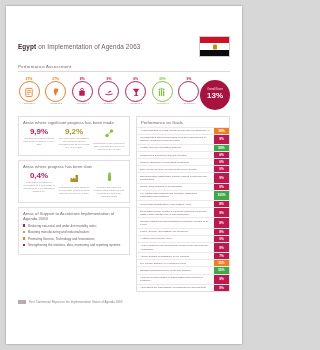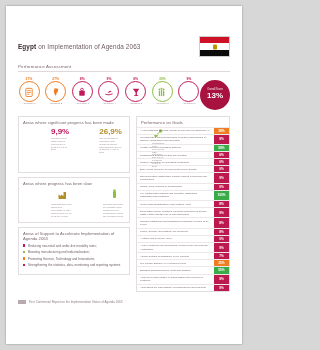--- a/index.html
+++ b/index.html
@@ -48,21 +48,21 @@
 
   
   .cols{display:flex;gap:6px;margin-top:3px;}
   .colL{width:112px;}
   .colR{width:94px;}
 
   .card{border:.5px solid #e2dde0;padding:3px 4px 4px;margin-bottom:4px;}
   .cardhead{font-size:4.2px;color:#7a6770;margin-bottom:3px;}
 
   .stats{display:flex;justify-content:space-between;gap:2px;}
-  .stat{width:32px;text-align:left;margin-left:28px;}
+  .stat{width:32px;text-align:center;}
   .statv{font-size:8px;font-weight:bold;line-height:1;}
   .staticon{height:13px;display:flex;align-items:center;justify-content:center;}
   .staticon svg{width:11px;height:11px;}
   .statt{font-size:2.3px;color:#9a8d93;line-height:1.25;margin-top:1.5px;}
 
   .bullets{list-style:none;margin:0;padding:0;}
   .bullets li{font-size:3.1px;color:#6f6068;line-height:1.3;margin-bottom:2.6px;
     padding-left:5px;position:relative;}
   .bullets li:before{content:"";position:absolute;left:0;top:.7px;width:2.4px;height:2.4px;}
 
@@ -185,40 +185,44 @@
       <div class="colL">
 
         <div class="card">
           <div class="cardhead">Areas where significant progress has been made</div>
           <div class="stats" id="made-slot">
               <div class="stat">
                 <div class="statv" style="color:#c2195c">9,9%</div>
                 <div class="statt">Unemployment rates reduced from 13.2% in 2013 to 9.9% in 2019</div>
               </div>
               <div class="stat">
-                <div class="statv" style="color:#b38f2a">26,9%</div>
+                <div class="statv" style="color:#b38f2a">9,2%</div>
                 <div class="statt">The percentage of population with access to internet increased from 28.0% in 2013 to 44.3% in 2019</div>
               </div>
               <div class="stat">
                 <div class="staticon">
                   <span><svg viewBox="0 0 11 11">
                       <circle cx="3" cy="7.5" r="1.7" fill="#8cbf3f"></circle>
                       <circle cx="7.5" cy="3" r="1.7" fill="#8cbf3f"></circle>
                       <path d="M4.2 6.3 L6.3 4.2" stroke="#8cbf3f" stroke-width="1"></path>
                     </svg></span>
                 </div>
                 <div class="statt">Contribution of tax revenues to GDP increased from 13.4% in 2013 to 14.2% in 2019</div>
               </div>
             </div>
         </div>
 
         <div class="card">
           <div class="cardhead">Areas where progress has been slow</div>
           <div class="stats" id="slow-slot">
               <div class="stat">
+                <div class="statv" style="color:#c2195c">0,4%</div>
+                <div class="statt">Research &amp; development expenditure as a percentage of GDP stood at 0.4% against the target of 1%</div>
+              </div>
+              <div class="stat">
                 <div class="staticon">
                   <span><svg viewBox="0 0 11 11">
                       <path d="M1.5 10 V5.5 L4 7 V5.5 L6.5 7 V3 H9 V10 Z" fill="#b38f2a"></path>
                     </svg></span>
                 </div>
                 <div class="statt">Manufacturing value added as a percentage of GDP dropped from 16.1% to 15.6% in 2019</div>
               </div>
               <div class="stat">
                 <div class="staticon">
                   <span><svg viewBox="0 0 11 11">

